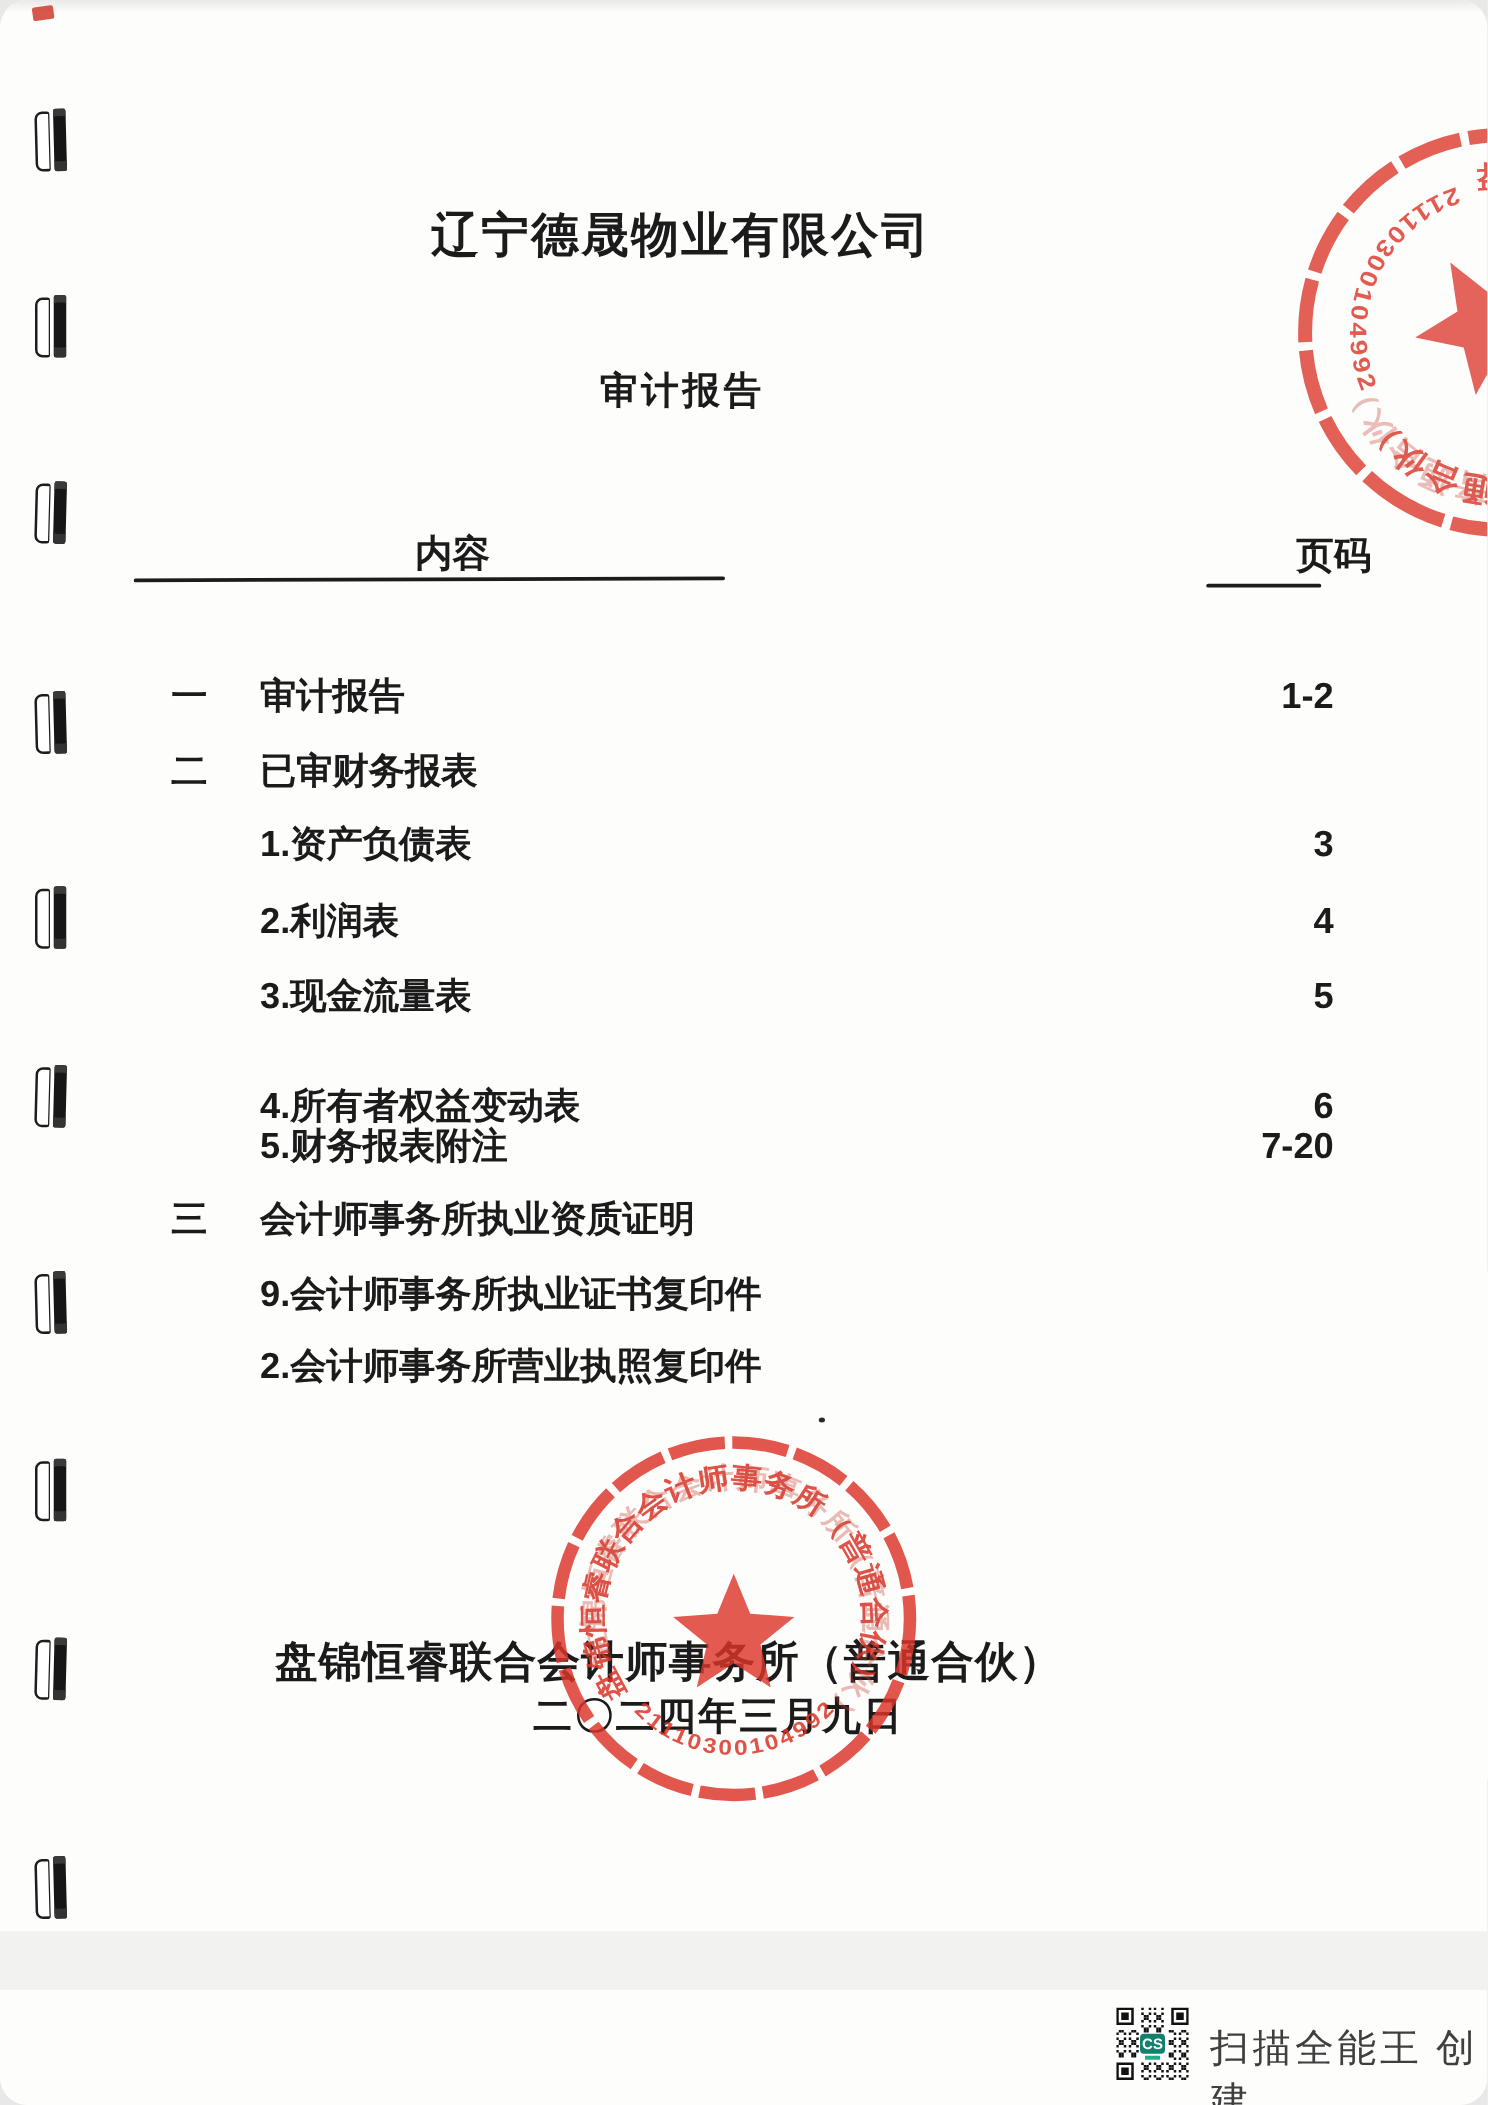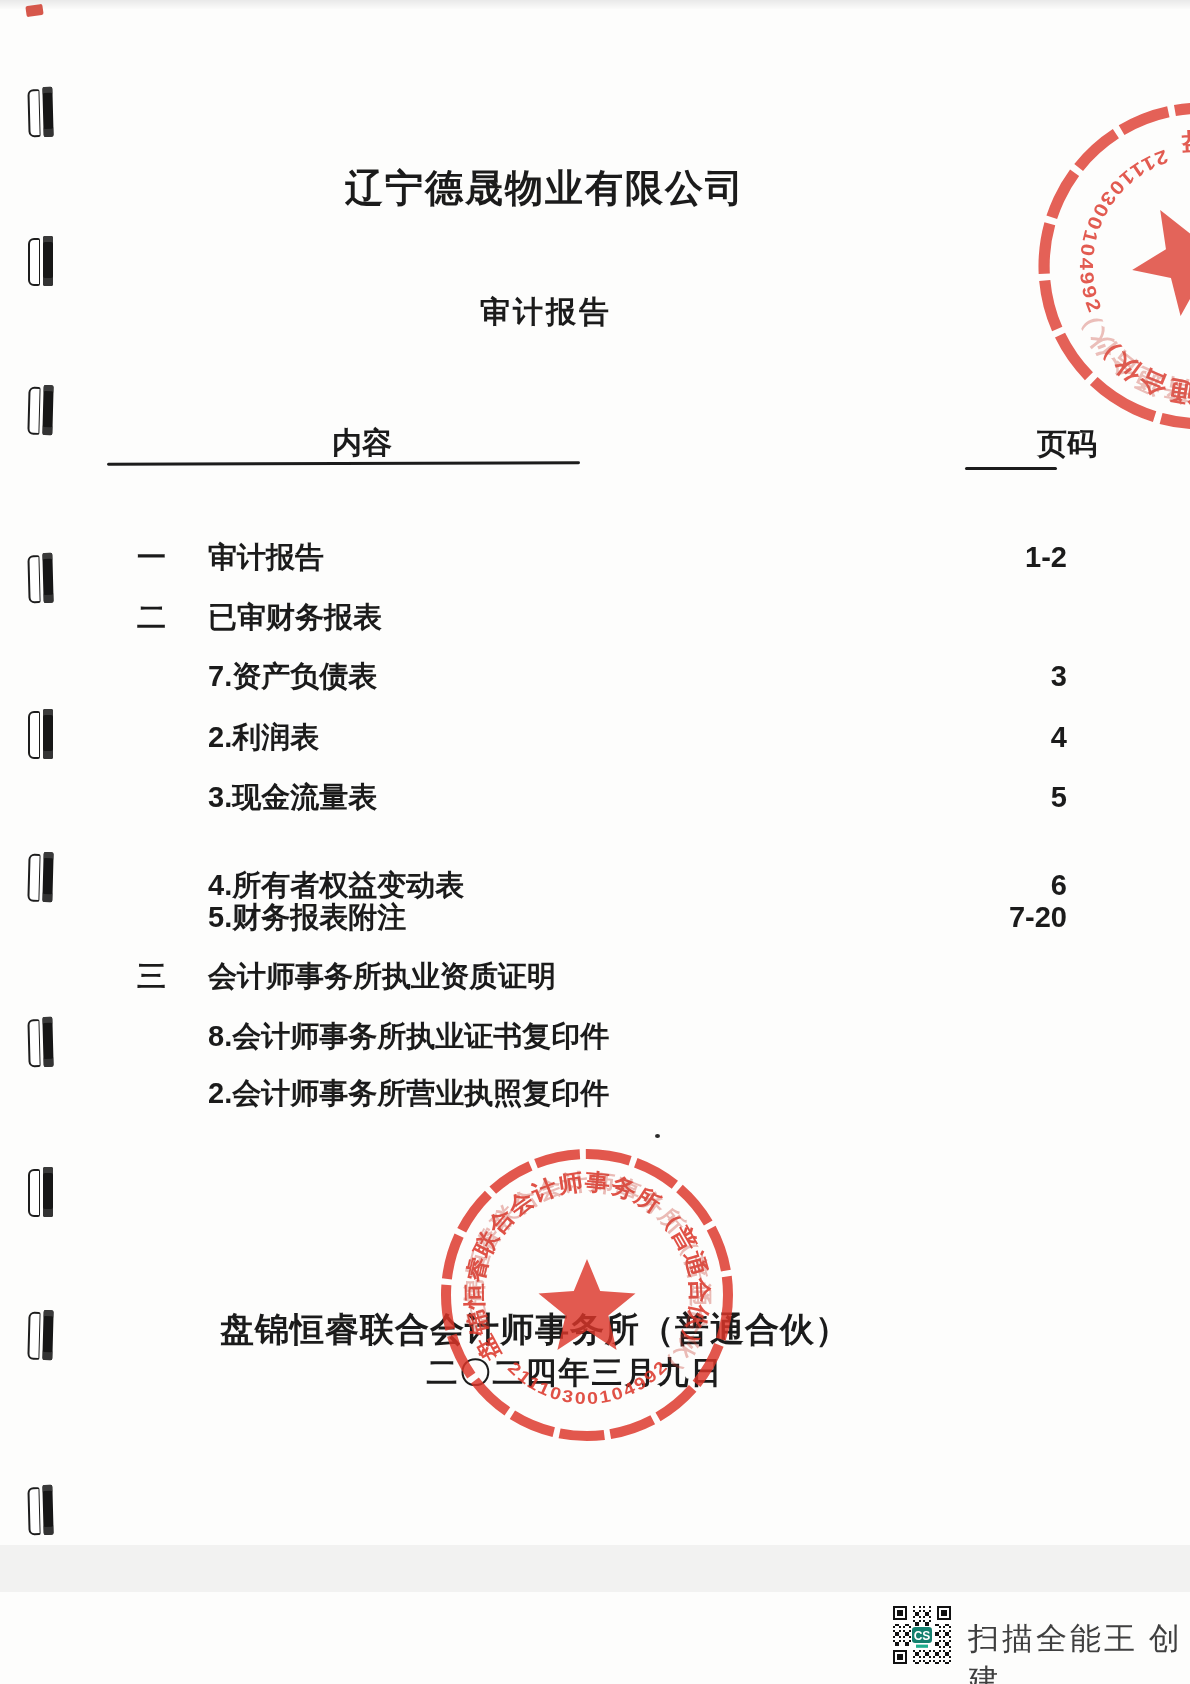--- a/index.html
+++ b/index.html
@@ -1,19 +1,19 @@
 <!DOCTYPE html>
 <html><head>
 <meta charset="utf-8">
 <style>
   html,body{margin:0;padding:0;background:#e8e8e8;}
   #page{
     position:relative;width:1190px;height:1684px;margin:0 auto;
     background:#fdfdfc;overflow:hidden;
-    font-family:"Liberation Sans",sans-serif;color:#1b1b1b;
+    font-family:"Liberation Sans",sans-serif;color:#1b1b1b;border-radius:22px;
   }
   .abs{position:absolute;}
   .ctr{transform:translateX(-50%);white-space:nowrap;}
   
   #top-edge{left:0;top:0;width:1190px;height:9px;background:linear-gradient(#e9e9e9,#fbfbfa);}
   #top-left-redmark{left:26px;top:5px;width:17px;height:11px;background:#cf3a2c;border-radius:2px;transform:rotate(-8deg);opacity:.85;}
   #bottom-band{left:0;top:1545px;width:1190px;height:47px;background:#f2f2f1;}
   .binder{width:30px;height:50px;}
   .binder .bk{position:absolute;left:0;top:2px;width:9px;height:44px;background:#fff;border:2.5px solid #1d1d1d;border-right-width:1.5px;border-radius:6px 2px 2px 6px;}
   .binder .bar{position:absolute;left:15px;top:0;width:10px;height:50px;background:#161616;border-radius:2px;box-shadow:inset 0 6px 0 #3a3a3a, inset 0 -8px 0 #333;}
@@ -100,21 +100,21 @@
       <div class="toc-row" style="top: 539px; left: 0px; width: 1190px;">
         <div class="toc-num">一</div>
         <div class="toc-label">审计报告</div>
         <div class="toc-page">1-2</div>
       </div>
       <div class="toc-row" style="top: 599px; left: 0px; width: 1190px;">
         <div class="toc-num">二</div>
         <div class="toc-label">已审财务报表</div>
       </div>
       <div class="toc-row" style="top: 658px; left: 0px; width: 1190px;">
-        <div class="toc-label">7.资产负债表</div>
+        <div class="toc-label">1.资产负债表</div>
         <div class="toc-page">3</div>
       </div>
       <div class="toc-row" style="top: 719px; left: 0px; width: 1190px;">
         <div class="toc-label">2.利润表</div>
         <div class="toc-page">4</div>
       </div>
       <div class="toc-row" style="top: 779px; left: 0px; width: 1090px;">
         <div class="toc-label">3.现金流量表</div>
         <div class="toc-page">5</div>
       </div>
@@ -124,21 +124,21 @@
       </div>
       <div class="toc-row" style="top: 899px; left: 0px; width: 1010px;">
         <div class="toc-label">5.财务报表附注</div>
         <div class="toc-page">7-20</div>
       </div>
       <div class="toc-row" style="top: 958px; left: 0px; width: 1190px;">
         <div class="toc-num">三</div>
         <div class="toc-label">会计师事务所执业资质证明</div>
       </div>
       <div class="toc-row" style="top: 1018px; left: 0px; width: 1190px;">
-        <div class="toc-label">8.会计师事务所执业证书复印件</div>
+        <div class="toc-label">9.会计师事务所执业证书复印件</div>
       </div>
       <div class="toc-row" style="top: 1075px; left: 0px; width: 1190px;">
         <div class="toc-label">2.会计师事务所营业执照复印件</div>
       </div>
     </div>
 
   <div class="abs ctr firm-line" style="left:535px;top:1307px">盘锦恒睿联合会计师事务所（普通合伙）</div>
   <div class="abs ctr date-line" style="left:575px;top:1352px">二〇二四年三月九日</div>
 
   <svg id="stamp-svg" class="abs" width="1190" height="1684" viewBox="0 0 1190 1684">

